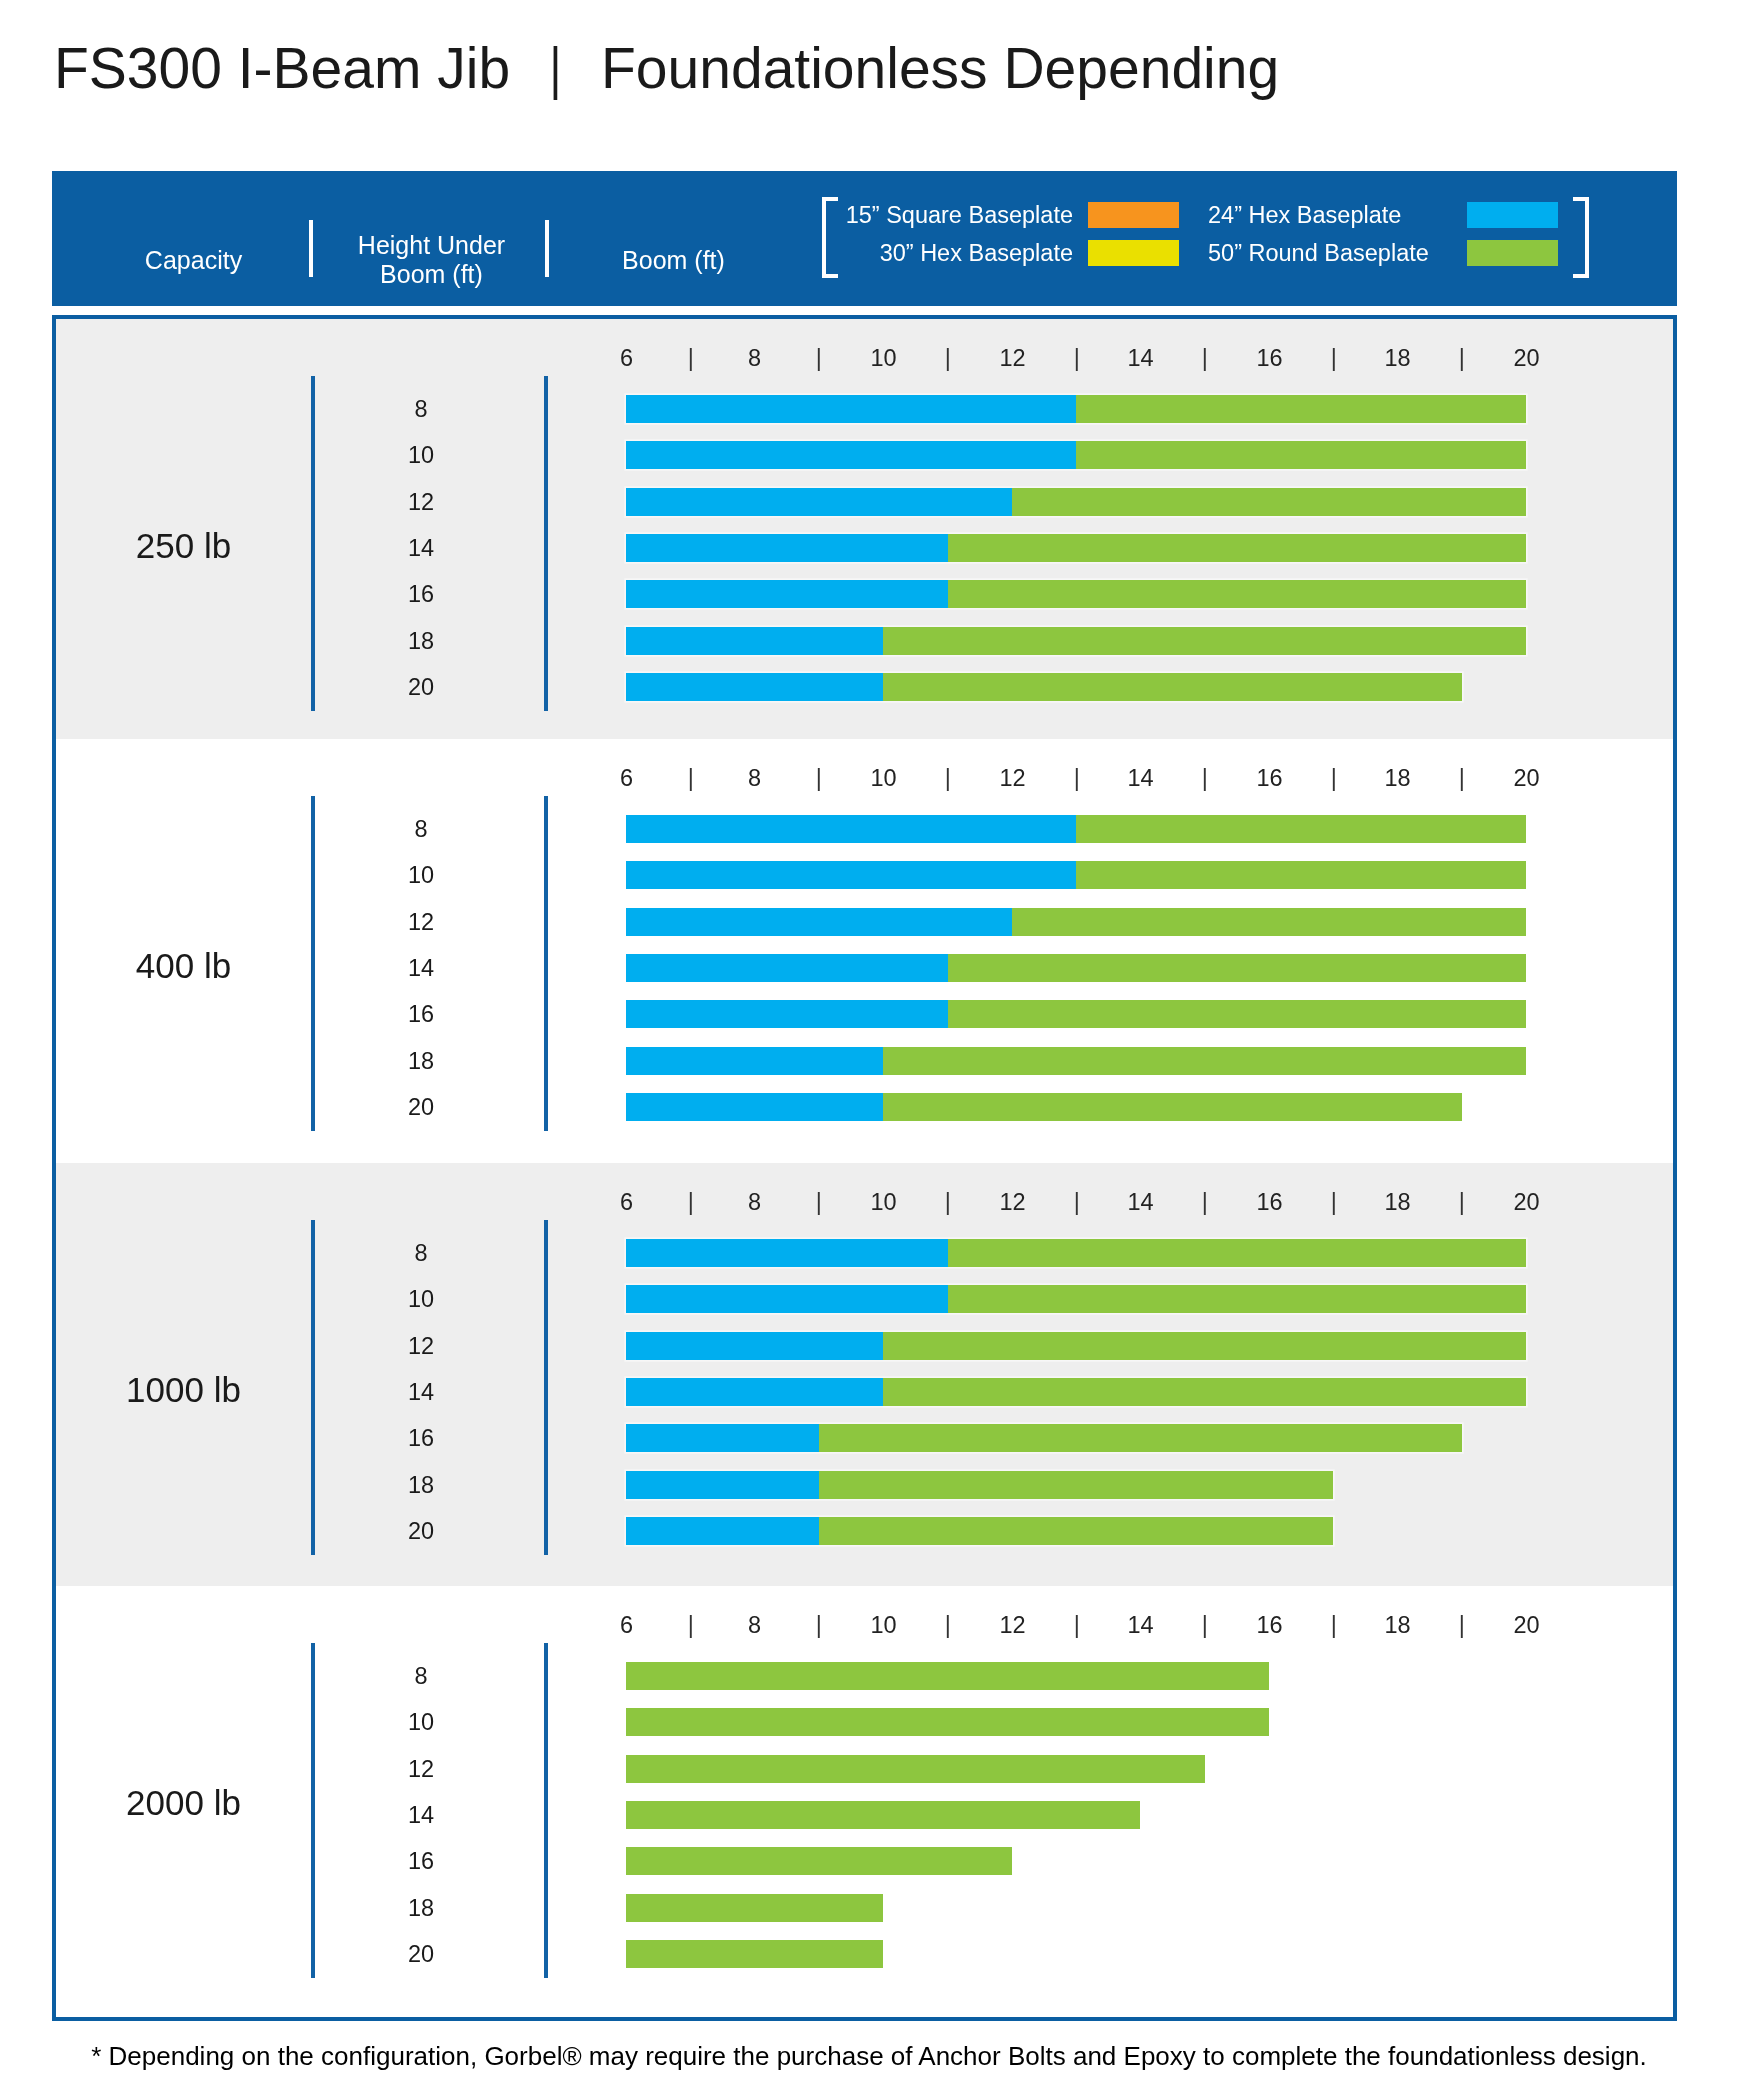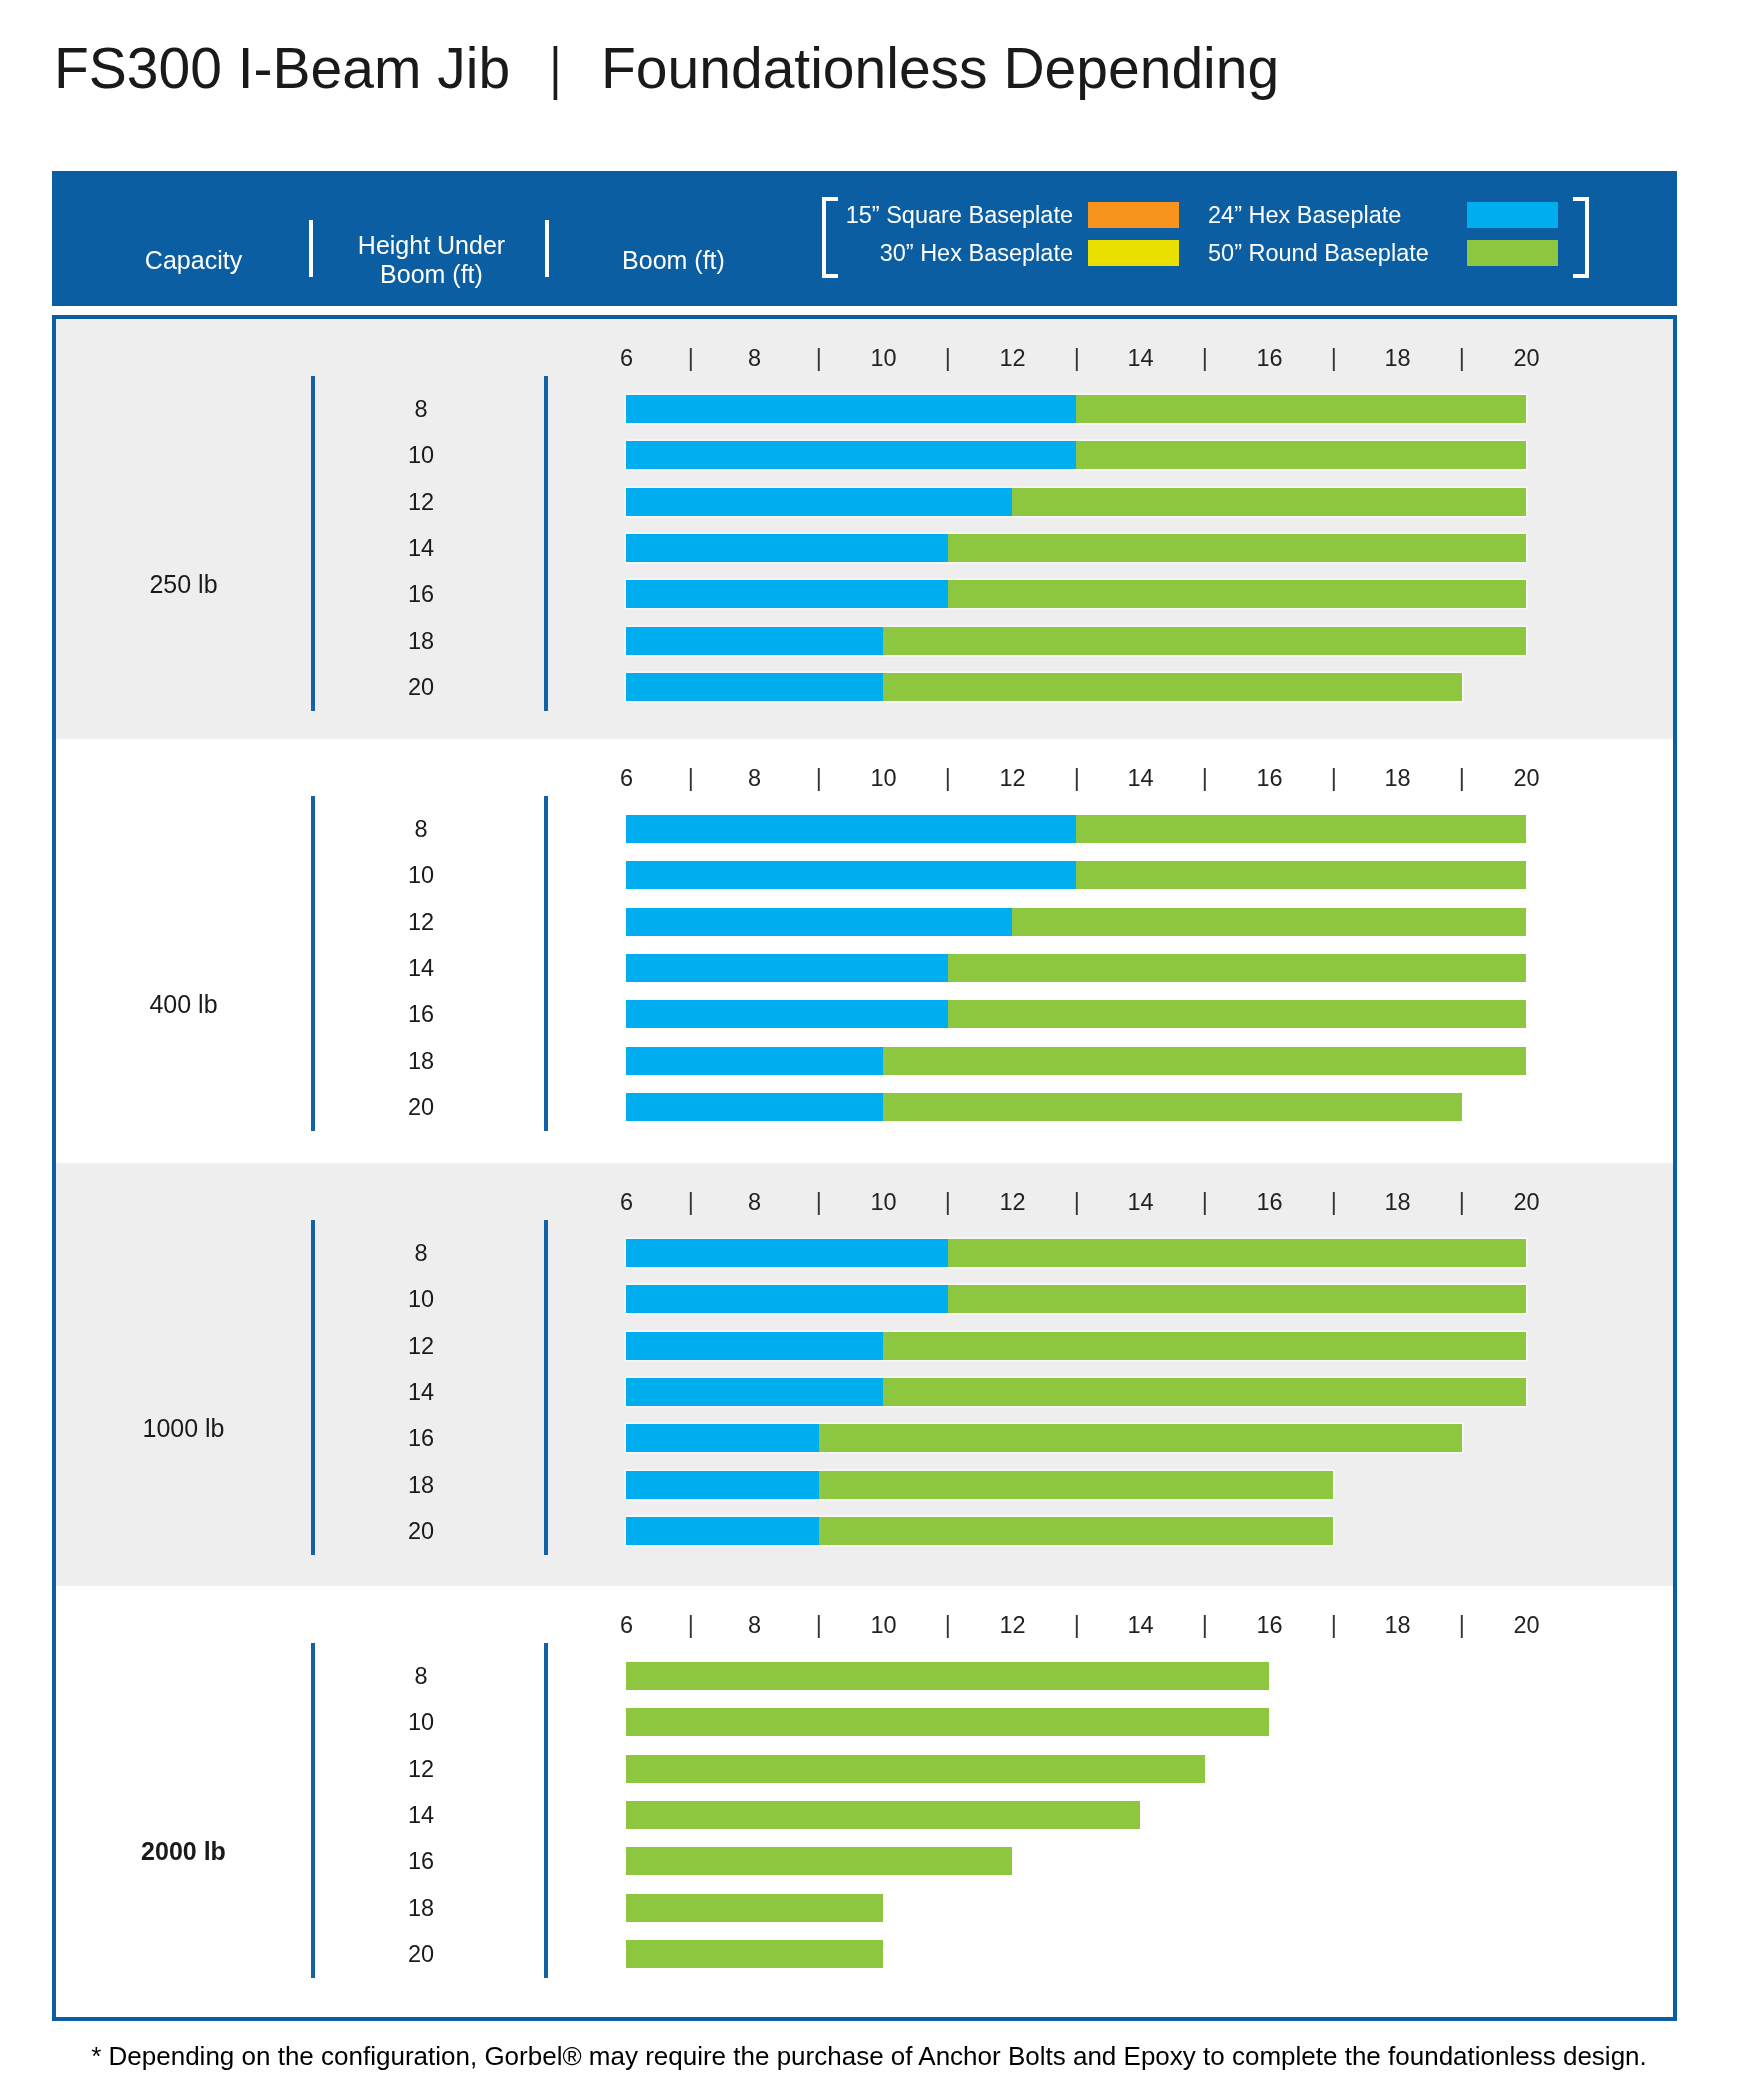--- a/index.html
+++ b/index.html
@@ -28,21 +28,21 @@
   .lg-label.c2{left:1156px;width:313px;text-align:left;}
   .lg-swatch{position:absolute;width:91px;height:26px;}
   .lg-swatch.c1{left:1036px;} .lg-swatch.c2{left:1415px;}
   .r1{top:31px;} .r2{top:69px;}
 
   
   .main-box{position:absolute;left:52px;top:315px;width:1625px;height:1706px;
             border:4.3px solid #0B5EA2;box-sizing:border-box;background:#fff;}
   .section{position:relative;width:100%;}
   .capacity-label{position:absolute;left:0;width:255px;text-align:center;
-                  font-size:25px;color:#1a1a1a;margin-top:44px;}
+                  font-size:35px;color:#1a1a1a;}
   .vline{position:absolute;top:57px;width:3.5px;height:335px;background:#1262A6;}
   .height-label{position:absolute;left:287px;width:156px;text-align:center;
                 font-size:23.5px;color:#1a1a1a;line-height:28px;}
   .tick-label,.tick-sep{position:absolute;top:24px;height:31px;line-height:31px;
                 font-size:23.5px;color:#222;text-align:center;}
   .tick-sep{color:#333;}
   .bar{position:absolute;height:28px;display:flex;box-shadow:0 0 0 1.7px rgba(255,255,255,.5);}
   .seg{height:100%;}
 
   
@@ -237,21 +237,21 @@
             <div class="seg" style="width: 193px; background: rgb(0, 174, 239);"></div>
             <div class="seg" style="width: 514px; background: rgb(141, 198, 63);"></div>
           </div>
           <div class="height-label" style="top: 354px;">20</div>
           <div class="bar" style="left: 570px; top: 354px; width: 707px;">
             <div class="seg" style="width: 193px; background: rgb(0, 174, 239);"></div>
             <div class="seg" style="width: 514px; background: rgb(141, 198, 63);"></div>
           </div>
         </div>
         <div class="section" style="height: 430px; background: rgb(255, 255, 255);">
-          <div class="capacity-label" style="top: 207px; font-weight: bold;">2000 lb</div>
+          <div class="capacity-label" style="top: 197px;">2000 lb</div>
           <div class="vline" style="left: 255px;"></div>
           <div class="vline" style="left: 488px;"></div>
           <div class="tick-label" style="left: 527px; width: 87px;">6</div>
           <div class="tick-sep" style="left: 626px; width: 17.4px;">|</div>
           <div class="tick-label" style="left: 655px; width: 87px;">8</div>
           <div class="tick-sep" style="left: 754px; width: 17.4px;">|</div>
           <div class="tick-label" style="left: 784px; width: 87px;">10</div>
           <div class="tick-sep" style="left: 883px; width: 17.4px;">|</div>
           <div class="tick-label" style="left: 913px; width: 87px;">12</div>
           <div class="tick-sep" style="left: 1012px; width: 17.4px;">|</div>

